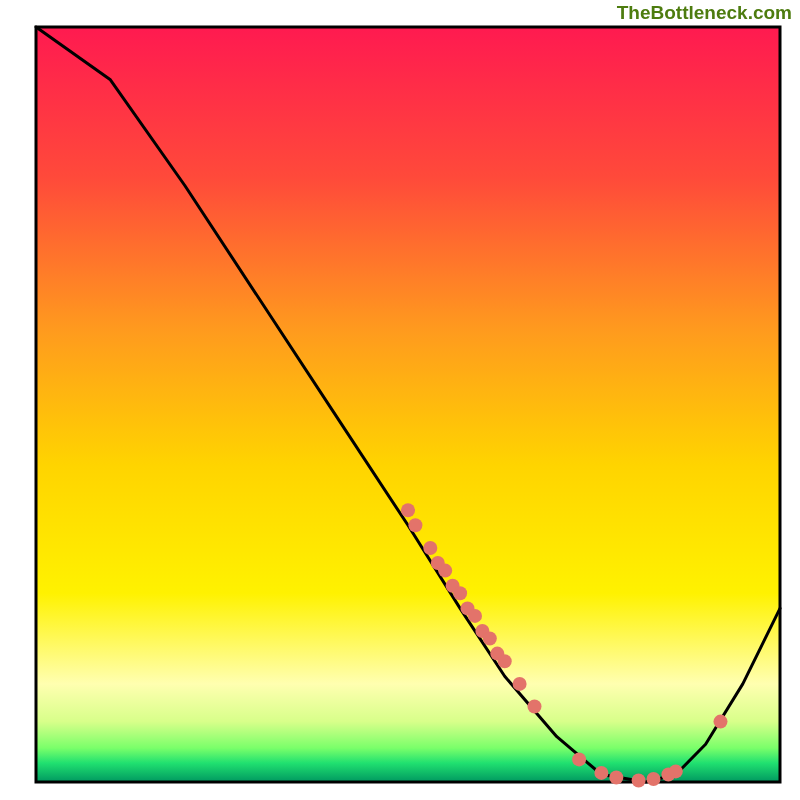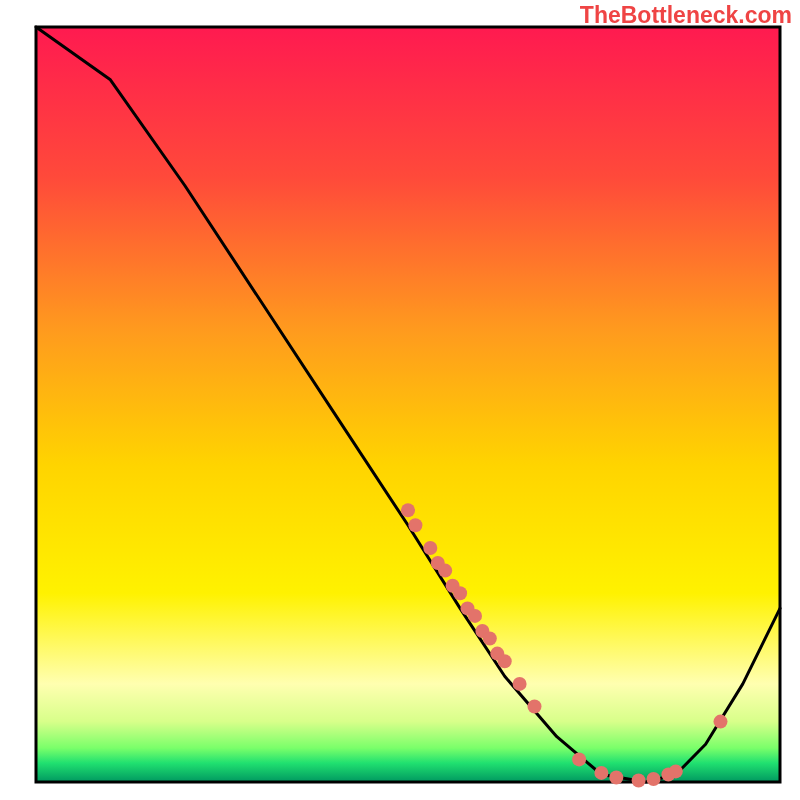--- a/index.html
+++ b/index.html
@@ -13,22 +13,22 @@
   }
   .wrapper {
     position: relative;
     width: 800px;
     height: 800px;
   }
   .watermark {
     position: absolute;
     top: 2px;
     right: 8px;
-    color: #ef4444;
-    font-size: 23px;
+    color: #4d7c0f;
+    font-size: 19px;
     font-weight: bold;
     z-index: 10;
   }
   svg {
     display: block;
   }
 </style>
 </head>
 <body>
 

